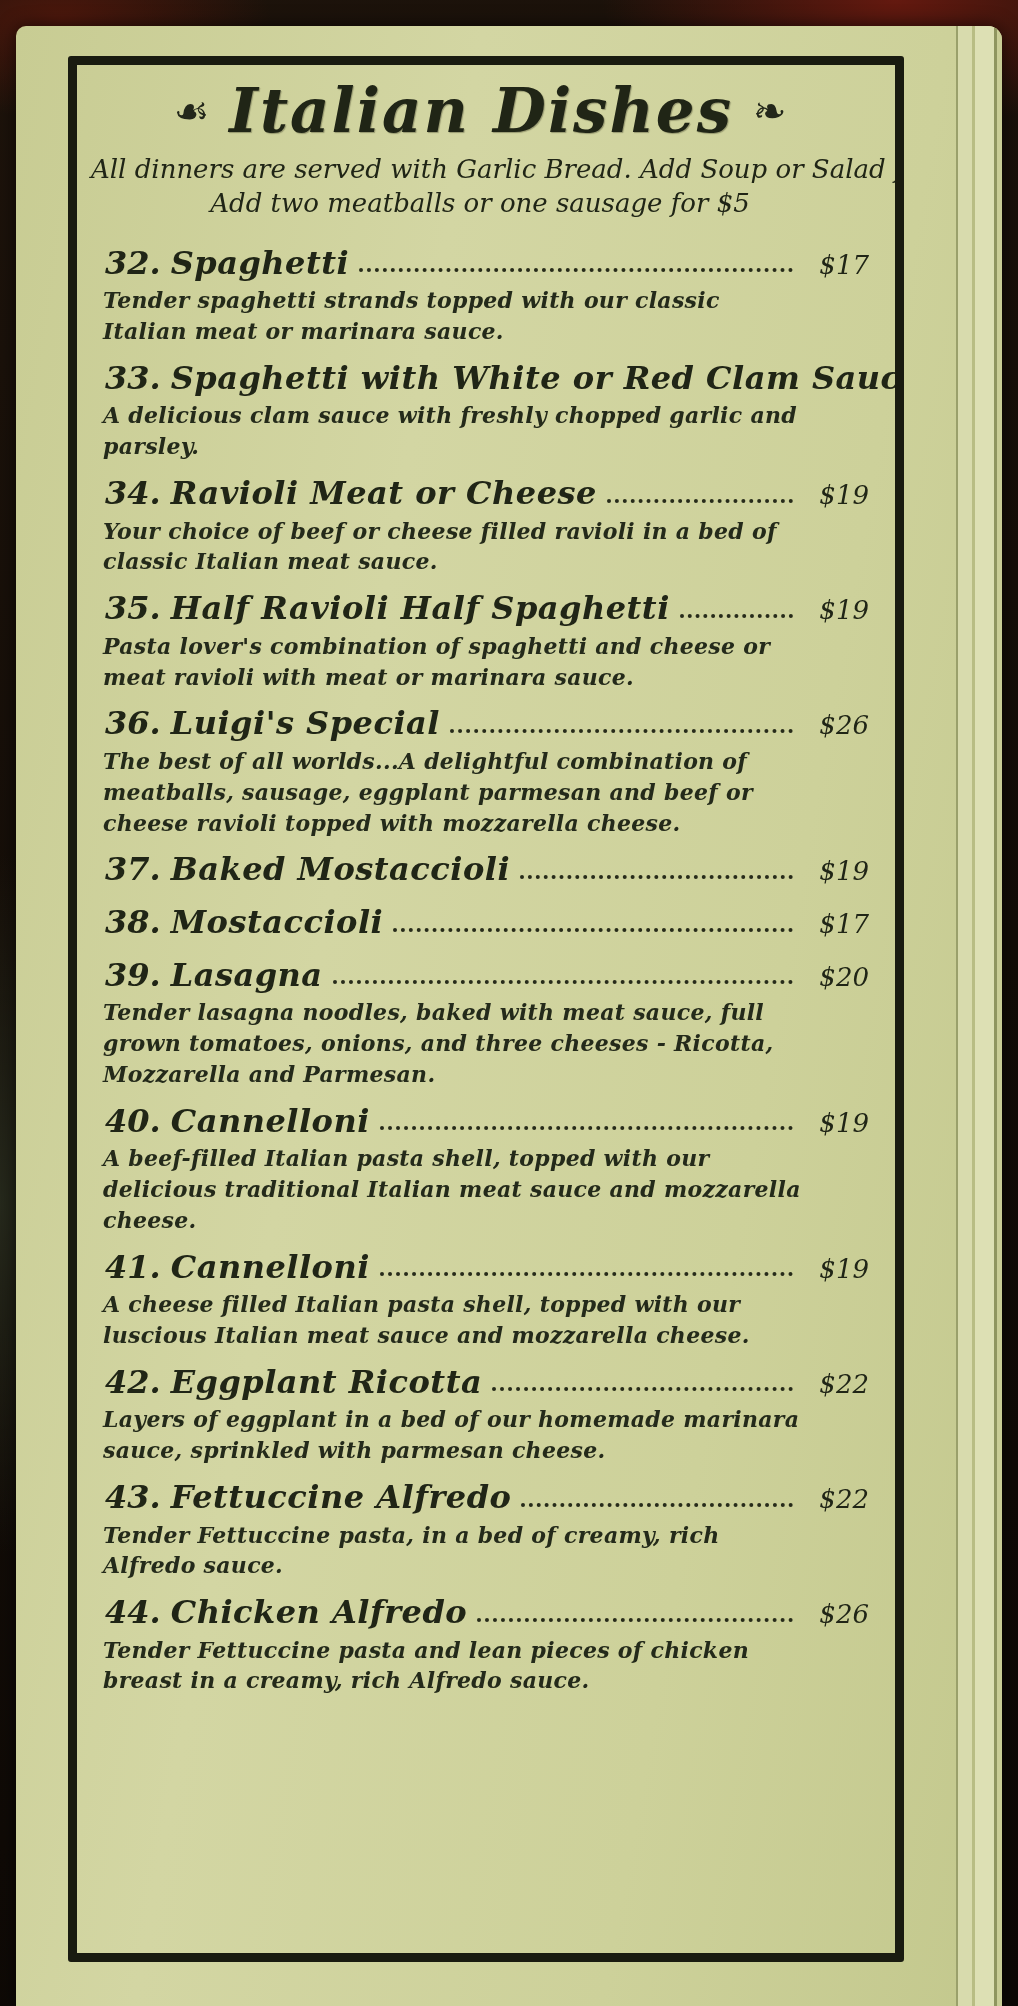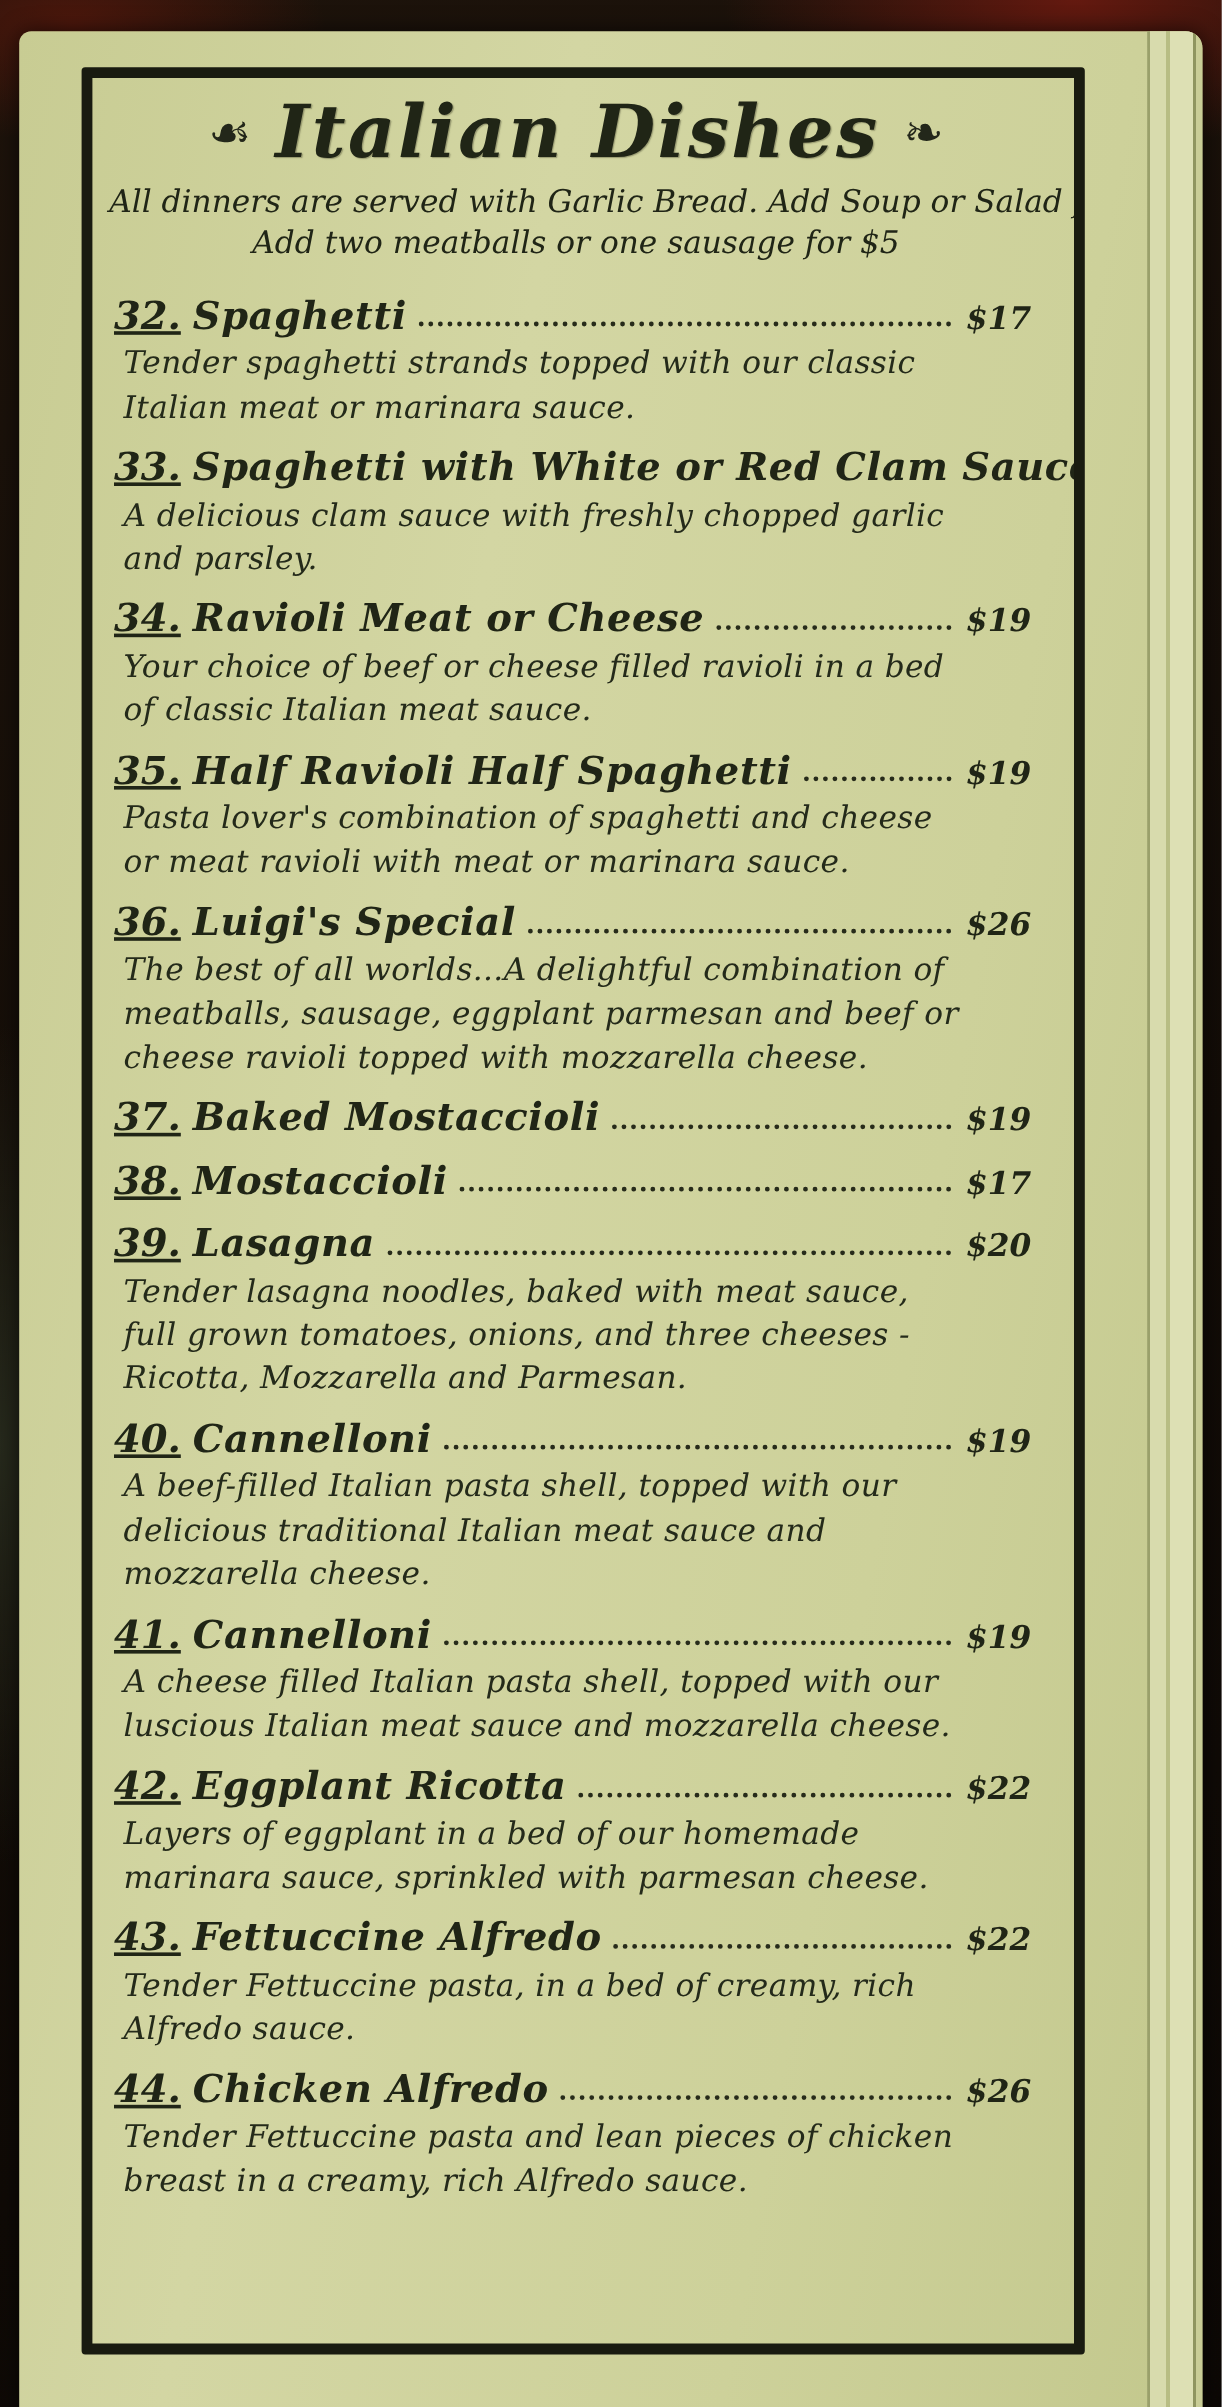--- a/index.html
+++ b/index.html
@@ -39,29 +39,29 @@
   .fleuron{font-family:"DejaVu Sans",sans-serif;font-style:normal;font-size:40px;color:#23271a;line-height:1;}
   .title{
     font-size:61px;font-weight:bold;letter-spacing:2px;line-height:1.05;
     text-shadow:1px 1px 1px rgba(40,40,20,.35);
   }
   .subtitle{ text-align:center;font-size:26px;line-height:1.3;margin-top:10px;font-weight:500;}
   .subtitle div{white-space:nowrap;}
   .items{margin-top:22px;}
   .item{margin-bottom:11px;}
   .item-row{display:flex;align-items:baseline;font-size:32px;font-weight:600;line-height:1.3;}
-  .num{margin-left:4px;margin-right:10px;white-space:nowrap;text-decoration:underline;}
+  .num{margin-left:14px;margin-right:10px;white-space:nowrap;}
   .name{white-space:nowrap;letter-spacing:.5px;}
   .leader{
     flex:1;min-width:24px;align-self:flex-end;
     border-bottom:4px dotted #272b1a;margin:0 8px 12px 10px;
   }
-  .price{font-size:26px;font-weight:700;width:64px;flex:0 0 64px;text-align:left;padding-left:4px;}
+  .price{font-size:26px;font-weight:400;width:64px;flex:0 0 64px;text-align:right;padding-left:4px;}
   .desc{
-    margin:1px 66px 0 12px;font-size:26px;font-weight:400;line-height:1.4;
+    margin:1px 66px 0 12px;font-size:22px;font-weight:700;line-height:1.4;
     letter-spacing:.3px;color:#242a1a;
   }
 </style>
 </head>
 <body>
 
 <div class="page">
   <div class="page-edge"></div>
   <div class="frame">
     <div class="content">

